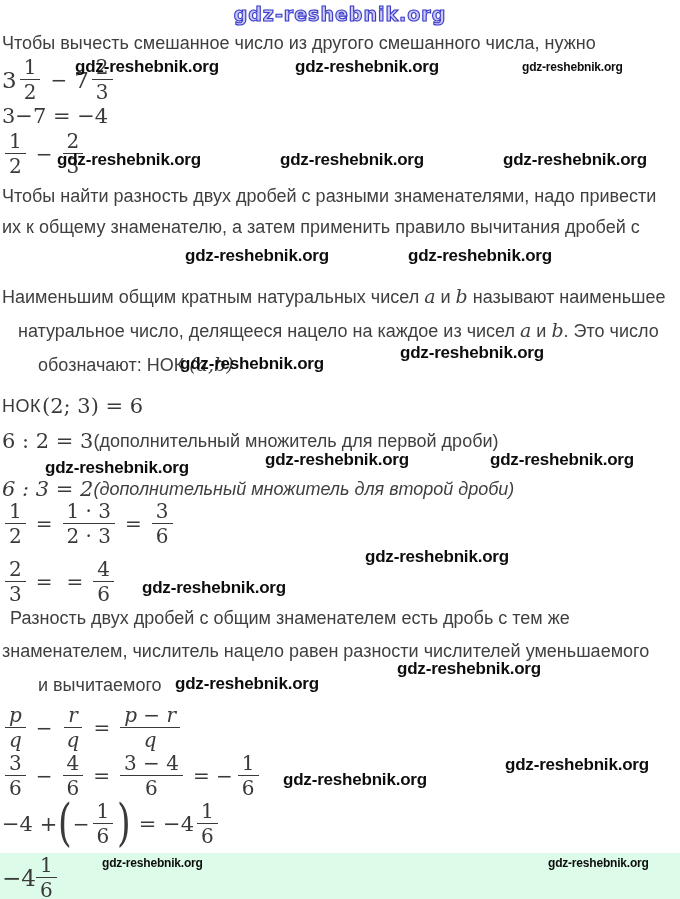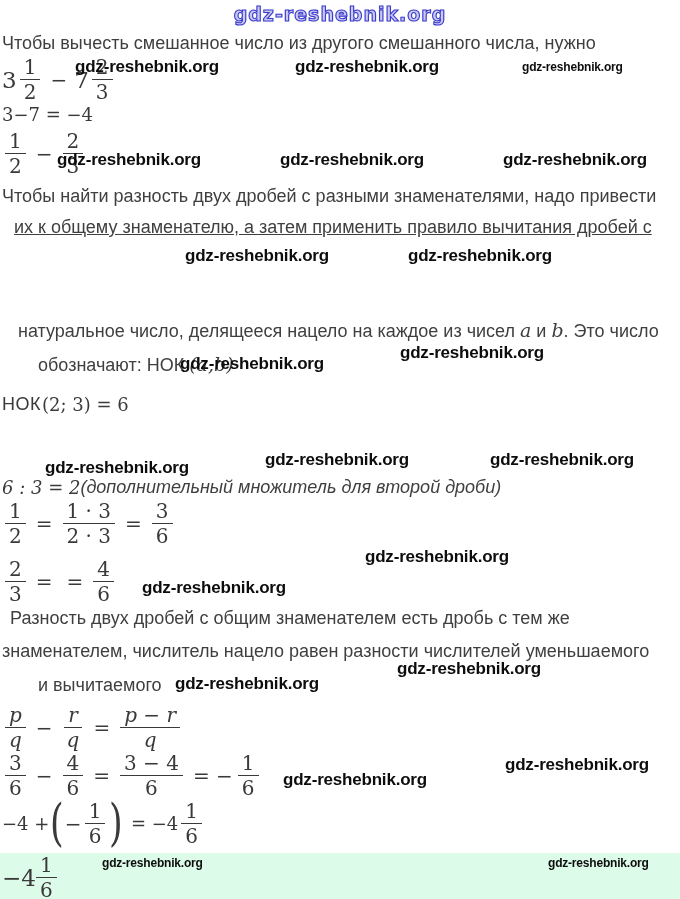--- a/index.html
+++ b/index.html
@@ -27,21 +27,21 @@
     position:absolute; display:flex; align-items:center;
     font-family:"DejaVu Serif", serif; font-size:20px;
     color:var(--math-text,#3a3a3a); white-space:nowrap;
   }
   .frac { display:inline-flex; flex-direction:column; align-items:center; margin:0 3px; }
   .frac .num { border-bottom:1.4px solid var(--math-text,#3a3a3a); padding:0 4px 1px; line-height:1.1; }
   .frac .den { padding:1px 4px 0; line-height:1.1; }
   .whole { font-size:23px; }
   .op { margin:0 7px; }
   .eq { margin:0 7px; }
-  .plain { font-size:18px; }
+  .plain { font-size:21px; }
   .note { font-family:"Liberation Sans", sans-serif; font-size:18px; color:var(--body-text,#3f3f3f); }
   .nok { font-family:"Liberation Sans", sans-serif; font-size:18px; font-weight:500; letter-spacing:0.5px; margin-right:1px; }
   .ital { font-style:italic; }
   .mvar { font-family:"DejaVu Serif", serif; font-style:italic; font-size:19px; }
   .bigp { font-size:50px; font-weight:200; line-height:0.9; transform:scaleX(0.7); margin:0 -2px; }
   .band {
     position:absolute; left:0; top:853px; width:680px; height:46px;
     background:var(--band-green,#dcfbe9);
   }
 </style>
@@ -84,38 +84,45 @@
     <span class="frac">
       <span class="num">2</span>
       <span class="den">3</span>
     </span>
   </div>
   <div class="wm" style="left:57px; top:150px;">gdz-reshebnik.org</div>
   <div class="wm" style="left:280px; top:150px;">gdz-reshebnik.org</div>
   <div class="wm" style="left:503px; top:150px;">gdz-reshebnik.org</div>
 
   <div class="para" style="left:2px; top:186px;">Чтобы найти разность двух дробей с разными знаменателями, надо привести</div>
-  <div class="para" style="left:14px; top:217px;text-decoration:underline;">их к общему знаменателю, а затем применить правило вычитания дробей с</div>
+  <div class="para" style="left:2px; top:217px;">их к общему знаменателю, а затем применить правило вычитания дробей с</div>
   <div class="wm" style="left:185px; top:246px;">gdz-reshebnik.org</div>
   <div class="wm" style="left:408px; top:246px;">gdz-reshebnik.org</div>
 
+  <div class="para" style="left:2px; top:286px;">
+    <span>Наименьшим общим кратным натуральных чисел </span><span class="mvar">a</span><span> и </span><span class="mvar">b</span><span> называют наименьшее</span>
+  </div>
   <div class="para" style="left:2px; top:320px;margin-left:16px;">
     <span>натуральное число, делящееся нацело на каждое из чисел </span><span class="mvar">a</span><span> и </span><span class="mvar">b</span><span>. Это число</span>
   </div>
   <div class="wm" style="left:400px; top:343px;">gdz-reshebnik.org</div>
   <div class="para" style="left:2px; top:354px;margin-left:36px;">
     <span>обозначают: </span><span>НОК </span><span class="mvar">(a,b)</span>
   </div>
   <div class="wm" style="left:180px; top:354px;">gdz-reshebnik.org</div>
 
   <div class="math" style="left:2px; top:394px;">
     <span class="nok">НОК</span>
     <span class="plain">(2; 3) = 6</span>
   </div>
 
+  <div class="math" style="left:2px; top:429px;">
+    <span class="plain">6 : 2 = 3</span>
+    <span class="note">(дополнительный множитель для первой дроби)</span>
+  </div>
   <div class="wm" style="left:45px; top:458px;">gdz-reshebnik.org</div>
   <div class="wm" style="left:265px; top:450px;">gdz-reshebnik.org</div>
   <div class="wm" style="left:490px; top:450px;">gdz-reshebnik.org</div>
 
   <div class="math" style="left:2px; top:477px;font-style:italic;">
     <span class="plain">6 : 3 = 2</span>
     <span class="note">(дополнительный множитель для второй дроби)</span>
   </div>
 
   <div class="math" style="left:2px; top:500px;">

